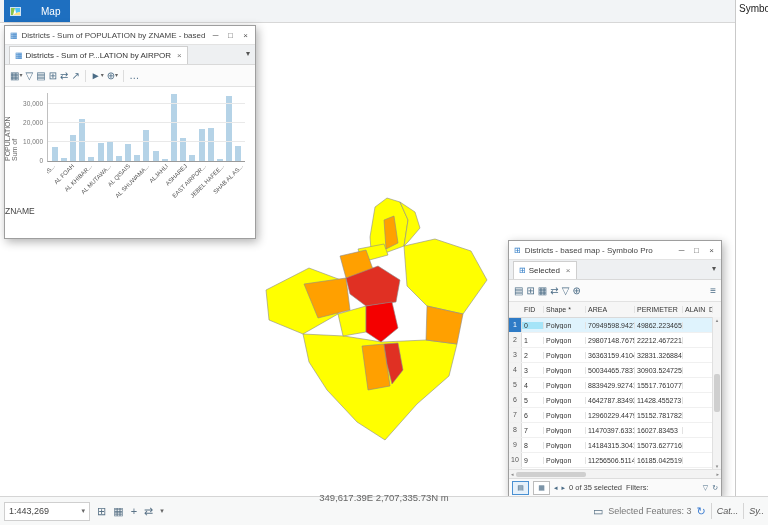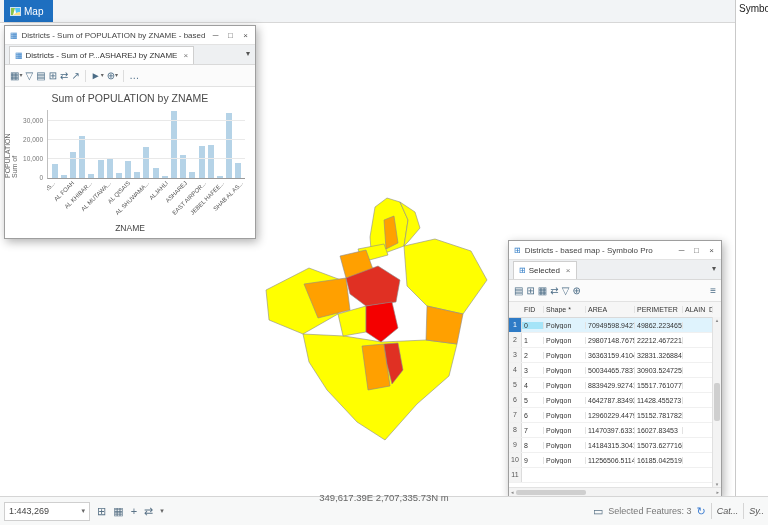--- a/index.html
+++ b/index.html
@@ -2,21 +2,21 @@
 <html><head>
 <meta charset="utf-8">
 <style>
   html,body{margin:0;padding:0;width:768px;height:525px;overflow:hidden;
     font-family:"Liberation Sans", sans-serif;background:#fff;}
   .app{position:relative;width:768px;height:525px;background:#fff;overflow:hidden;}
 
   
   .top-strip{position:absolute;left:0;top:0;right:0;height:22px;background:#f2f4f6;
     border-bottom:1px solid #d7d7d7;display:flex;align-items:stretch;}
-  .map-tab{display:flex;align-items:center;gap:3px;background:#1e6fc0;color:#fff;
+  .map-tab{display:flex;align-items:center;gap:20px;background:#1e6fc0;color:#fff;
     padding:0 10px 0 6px;margin-left:4px;font-size:10px;}
   .map-tab svg{display:block;}
 
   
   .map-canvas{position:absolute;left:0;top:23px;right:33px;bottom:28px;background:#ffffff;overflow:hidden;}
   .map-svg{position:absolute;left:258px;top:170px;}
   .map-svg polygon{stroke:#8c8c8c;stroke-width:0.6;}
 
   
   .right-panel{position:absolute;right:0;top:0;bottom:28px;width:32px;background:#fff;
@@ -59,21 +59,21 @@
   .y-ticks{position:relative;width:30px;height:68px;}
   .ytick{position:absolute;right:4px;font-size:6.5px;color:#777;}
   .plot-wrap{flex:1;margin-right:10px;position:relative;}
   .plot{position:relative;height:68px;border-left:1px solid #c0c0c0;border-bottom:1px solid #9a9a9a;
     display:flex;align-items:flex-end;justify-content:space-around;padding:0 2px;}
   .gridline{position:absolute;left:0;right:0;height:1px;background:#e9e9e9;}
   .bar{width:6px;}
   .x-labels{position:relative;height:44px;overflow:hidden;}
   .xlabel{position:absolute;top:1px;width:70px;text-align:right;font-size:6px;color:#555;
     transform:rotate(-45deg);transform-origin:100% 0;white-space:nowrap;}
-  .x-axis-title{text-align:center;font-size:8.5px;color:#444;margin-top:0px;}
+  .x-axis-title{text-align:left;font-size:8.5px;color:#444;margin-top:0px;}
 
   
   .tbl-grid{flex:1;position:relative;overflow:hidden;}
   .tbl-header{display:flex;height:15px;background:#f6f6f6;border-bottom:1px solid #d9d9d9;
     font-size:7px;color:#333;align-items:center;}
   .tbl-col{border-right:1px solid #e2e2e2;padding:0 2px;white-space:nowrap;overflow:hidden;
     box-sizing:border-box;flex:0 0 auto;}
   .c0{width:13px;text-align:center;}
   .c1{width:22px;}
   .c2{width:42px;}
@@ -164,40 +164,39 @@
       <span class="win-title">Districts - Sum of POPULATION by ZNAME - based ma...</span>
       <span class="win-controls">
         <span>─</span>
         <span>□</span>
         <span>×</span>
       </span>
     </div>
     <div class="win-tabs">
       <div class="win-tab">
         <span class="tab-ic">▦</span>
-        <span>Districts - Sum of P...ASHAREJ by ZNAME</span>
+        <span>Districts - Sum of P...LATION by AIRPOR</span>
         <span class="tab-close">×</span>
       </div>
       <span class="tab-chevron">▾</span>
     </div>
     <div class="win-toolbar">
       <span class="tool">▦<span class="dd">▾</span></span>
       <span class="tool">▽</span>
       <span class="tool">▤</span>
       <span class="tool">⊞</span>
       <span class="tool">⇄</span>
       <span class="tool">↗</span>
       <span class="tool-sep"></span>
       <span class="tool">►<span class="dd">▾</span></span>
       <span class="tool">⊕<span class="dd">▾</span></span>
       <span class="tool-sep"></span>
       <span class="tool">…</span>
     </div>
     <div class="chart-area">
-      <div class="chart-title">Sum of POPULATION by ZNAME</div>
       <div class="chart-body">
         <div class="y-axis-title">Sum of POPULATION</div>
         <div class="y-ticks" id="yticks">
             <div class="ytick" style="bottom: -3px;">0</div>
             <div class="ytick" style="bottom: 15.8889px;">10,000</div>
             <div class="ytick" style="bottom: 34.7778px;">20,000</div>
             <div class="ytick" style="bottom: 53.6667px;">30,000</div>
           </div>
         <div class="plot-wrap">
           <div class="plot" id="plot">
@@ -371,20 +370,31 @@
         <span>▴</span>
         <div class="vthumb"></div>
         <span>▾</span>
       </div>
     </div>
     <div class="hscroll">
       <span>◂</span>
       <div class="hthumb"></div>
       <span style="margin-left:auto">▸</span>
     </div>
+    <div class="tbl-footer">
+      <span class="fbtn active">▤</span>
+      <span class="fbtn">▦</span>
+      <span class="fnav">◂</span>
+      <span class="fnav">▸</span>
+      <span>0 of 35 selected</span>
+      <span>Filters:</span>
+      <span class="ffill"></span>
+      <span class="fnav">▽</span>
+      <span class="fnav">↻</span>
+    </div>
   </div>
 
   <div class="status-bar">
     <div class="scale-combo">
       <span>1:443,269</span>
       <span class="sb-dd">▾</span>
     </div>
     <span class="sb-icon">⊞</span>
     <span class="sb-icon">▦</span>
     <span class="sb-icon">+</span>

